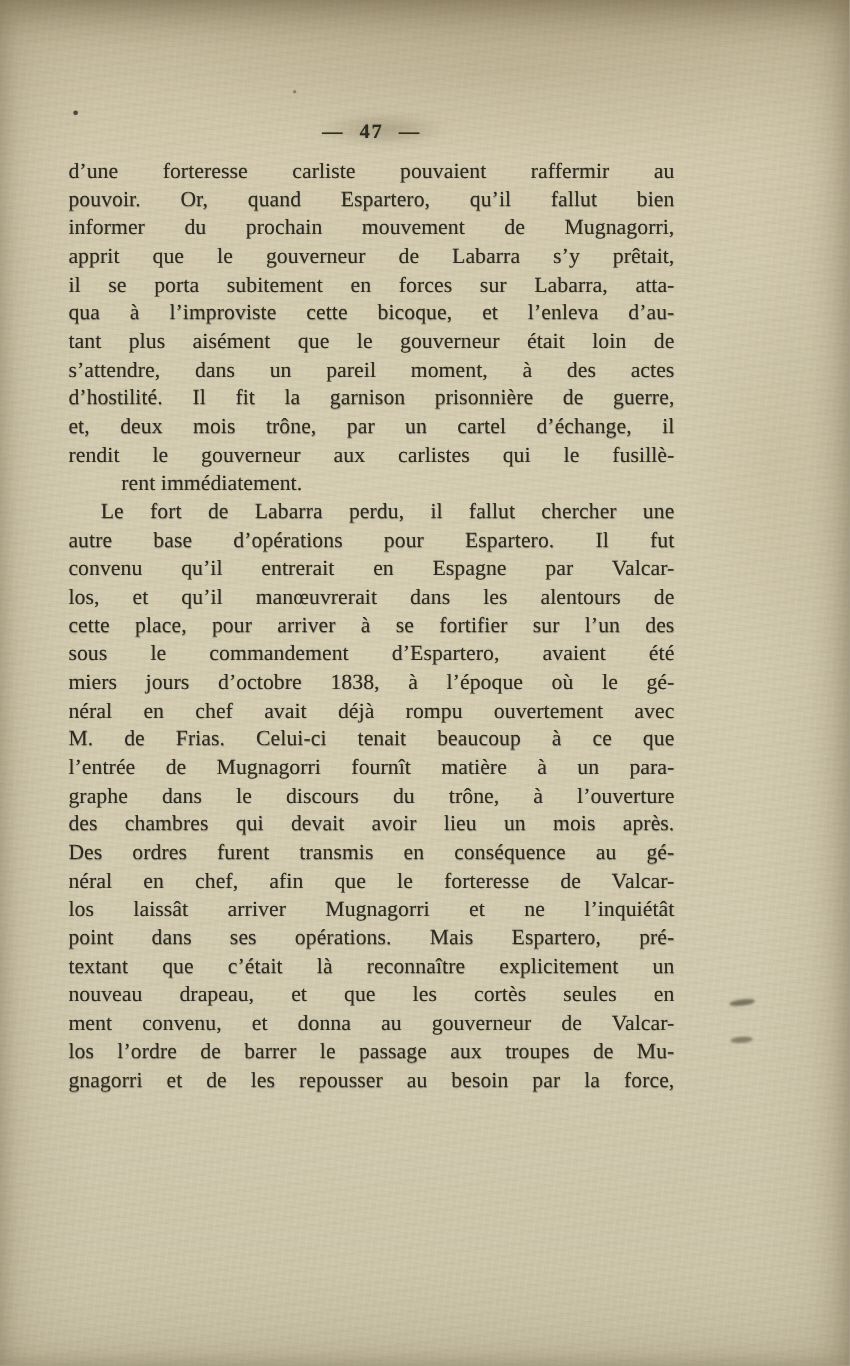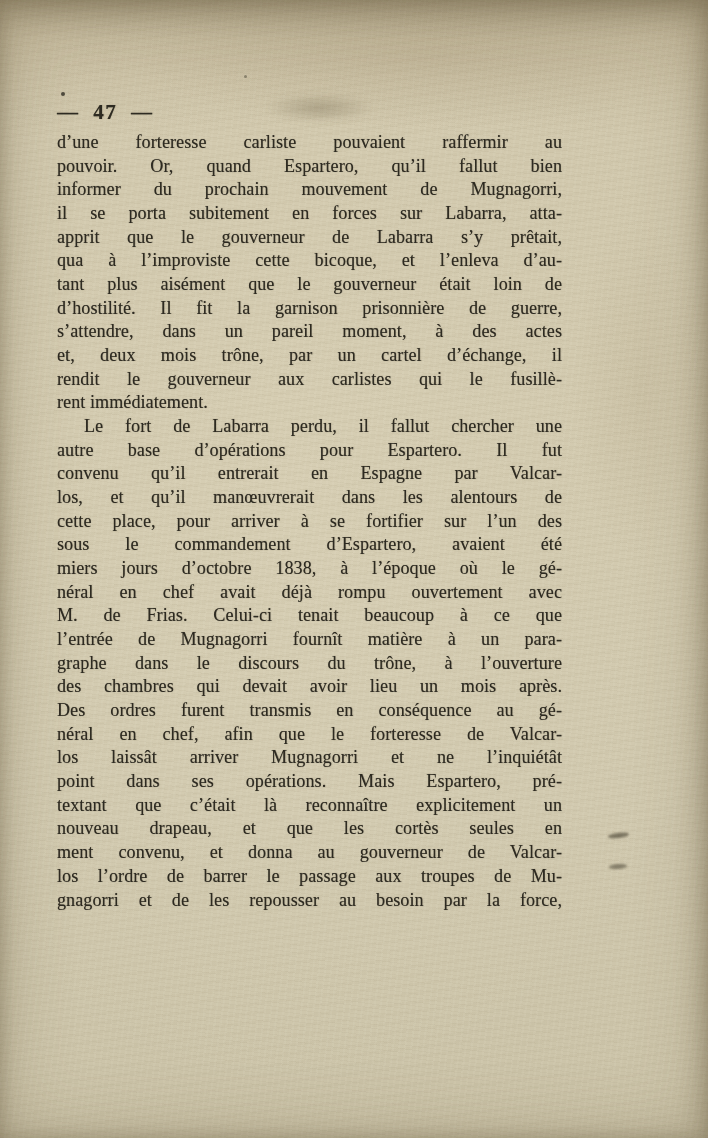--- a/index.html
+++ b/index.html
@@ -52,63 +52,63 @@
     position:absolute;left:244px;top:75px;width:3px;height:3px;border-radius:50%;
     background:#4a4535;opacity:.5;filter:blur(.5px);
   }
   .margin-mark{
     position:absolute;border-radius:45%;background:rgba(58,53,38,0.58);filter:blur(0.8px);
   }
   .margin-mark.m1{left:608px;top:833px;width:21px;height:5px;transform:rotate(-7deg);}
   .margin-mark.m2{left:609px;top:864px;width:18px;height:5px;transform:rotate(-4deg);opacity:.85;}
   .header{
     position:absolute;left:57px;top:100px;width:505px;
-    text-align:left;
-    font-size:21px;font-weight:bold;color:#2e2b22;
+    text-align:center;
+    font-size:17px;font-weight:bold;color:#2e2b22;
     letter-spacing:1.5px;word-spacing:7px;
     text-shadow:0.3px 0.3px 0.8px rgba(46,41,28,0.55);
   }
   .textblock{
     position:absolute;left:57px;top:131px;width:505px;color:#2d2a21;
   }
   .ln{
     height:23.68px;line-height:23.68px;font-size:18px;
     text-align:justify;text-align-last:justify;
     text-shadow:0.3px 0.3px 0.8px rgba(45,40,28,0.5);
     letter-spacing:0.1px;
     white-space:normal;overflow:visible;
   }
   .ln.in{text-indent:27px;}
-  .ln.end{text-align-last:left;}
+  .ln.end{text-align-last:left;margin-left:44px;}
 </style>
 </head>
 <body>
 
 <div class="page">
   <div class="grain"></div>
   <div class="stain-top"></div>
   <div class="stain-side"></div>
   <div class="stain-header"></div>
   <div class="speck"></div>
   <div class="speck2"></div>
   <div class="margin-mark m1"></div>
   <div class="margin-mark m2"></div>
 
   <div class="header">— 47 —</div>
 
   <div class="textblock">
     <div class="ln">d’une forteresse carliste pouvaient raffermir au</div>
     <div class="ln">pouvoir. Or, quand Espartero, qu’il fallut bien</div>
     <div class="ln">informer du prochain mouvement de Mugnagorri,</div>
+    <div class="ln">apprit que le gouverneur de Labarra s’y prêtait,</div>
     <div class="ln">il se porta subitement en forces sur Labarra, atta-</div>
-    <div class="ln">apprit que le gouverneur de Labarra s’y prêtait,</div>
     <div class="ln">qua à l’improviste cette bicoque, et l’enleva d’au-</div>
     <div class="ln">tant plus aisément que le gouverneur était loin de</div>
+    <div class="ln">s’attendre, dans un pareil moment, à des actes</div>
     <div class="ln">d’hostilité. Il fit la garnison prisonnière de guerre,</div>
-    <div class="ln">s’attendre, dans un pareil moment, à des actes</div>
     <div class="ln">et, deux mois trône, par un cartel d’échange, il</div>
     <div class="ln">rendit le gouverneur aux carlistes qui le fusillè-</div>
     <div class="ln end">rent immédiatement.</div>
     <div class="ln in">Le fort de Labarra perdu, il fallut chercher une</div>
     <div class="ln">autre base d’opérations pour Espartero. Il fut</div>
     <div class="ln">convenu qu’il entrerait en Espagne par Valcar-</div>
     <div class="ln">los, et qu’il manœuvrerait dans les alentours de</div>
     <div class="ln">cette place, pour arriver à se fortifier sur l’un des</div>
     <div class="ln">sous le commandement d’Espartero, avaient été</div>
     <div class="ln">miers jours d’octobre 1838, à l’époque où le gé-</div>

